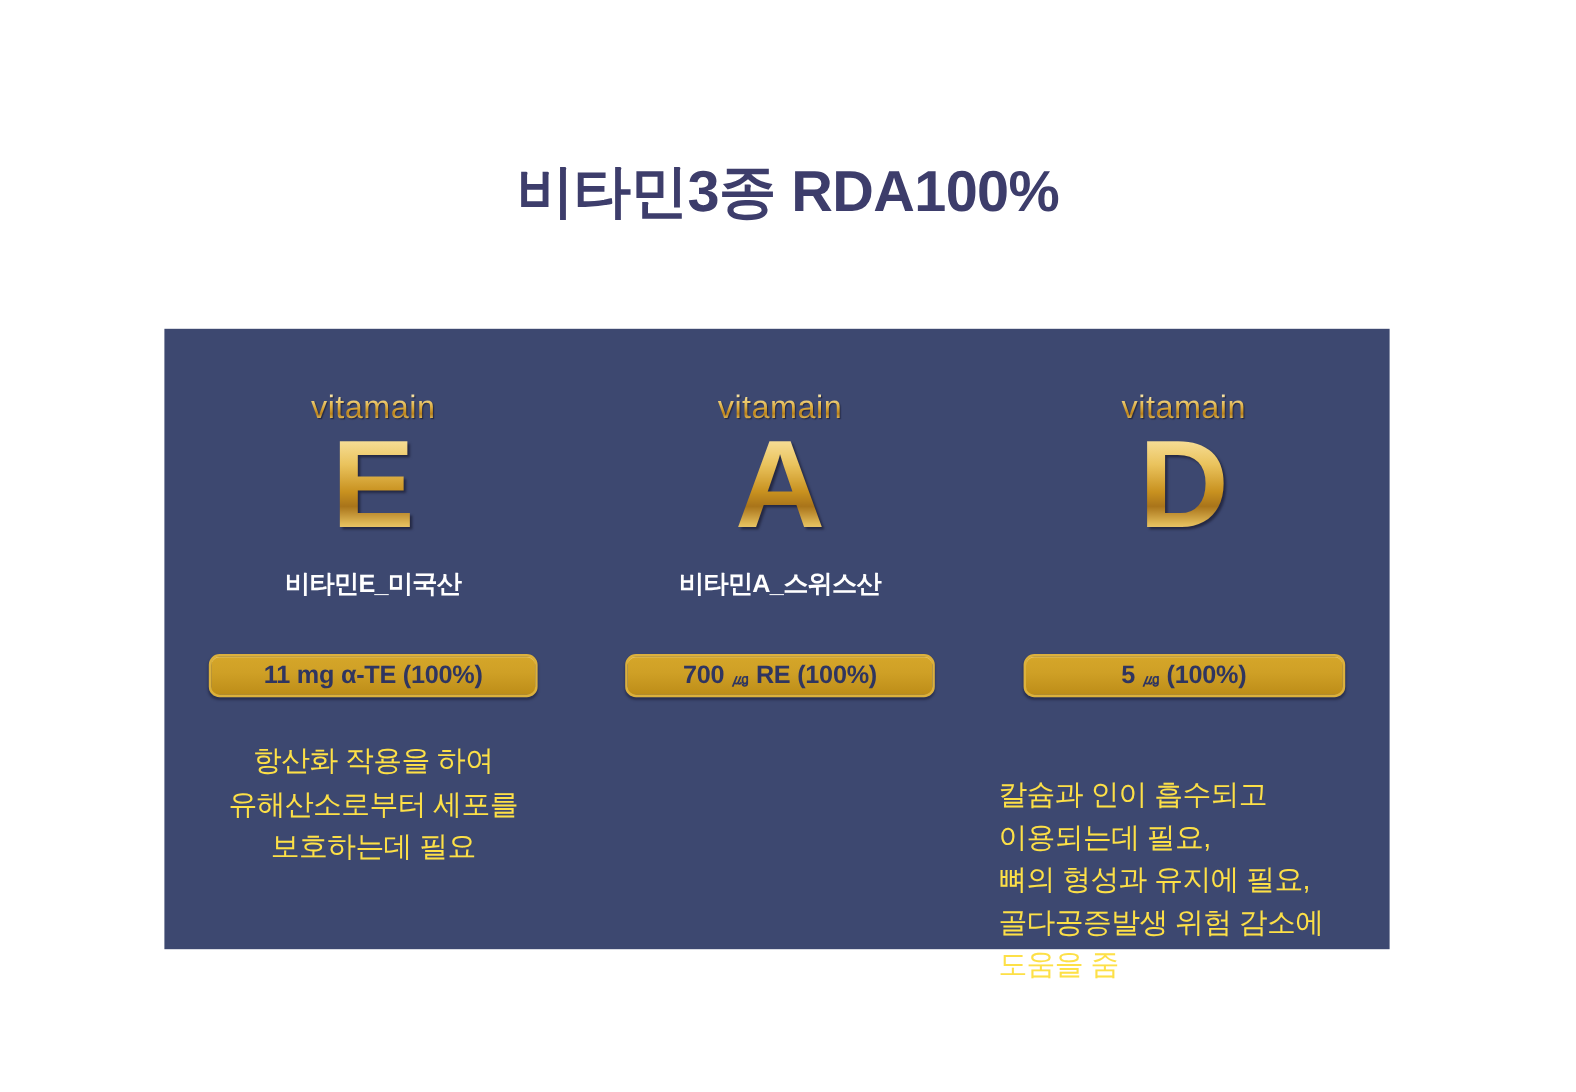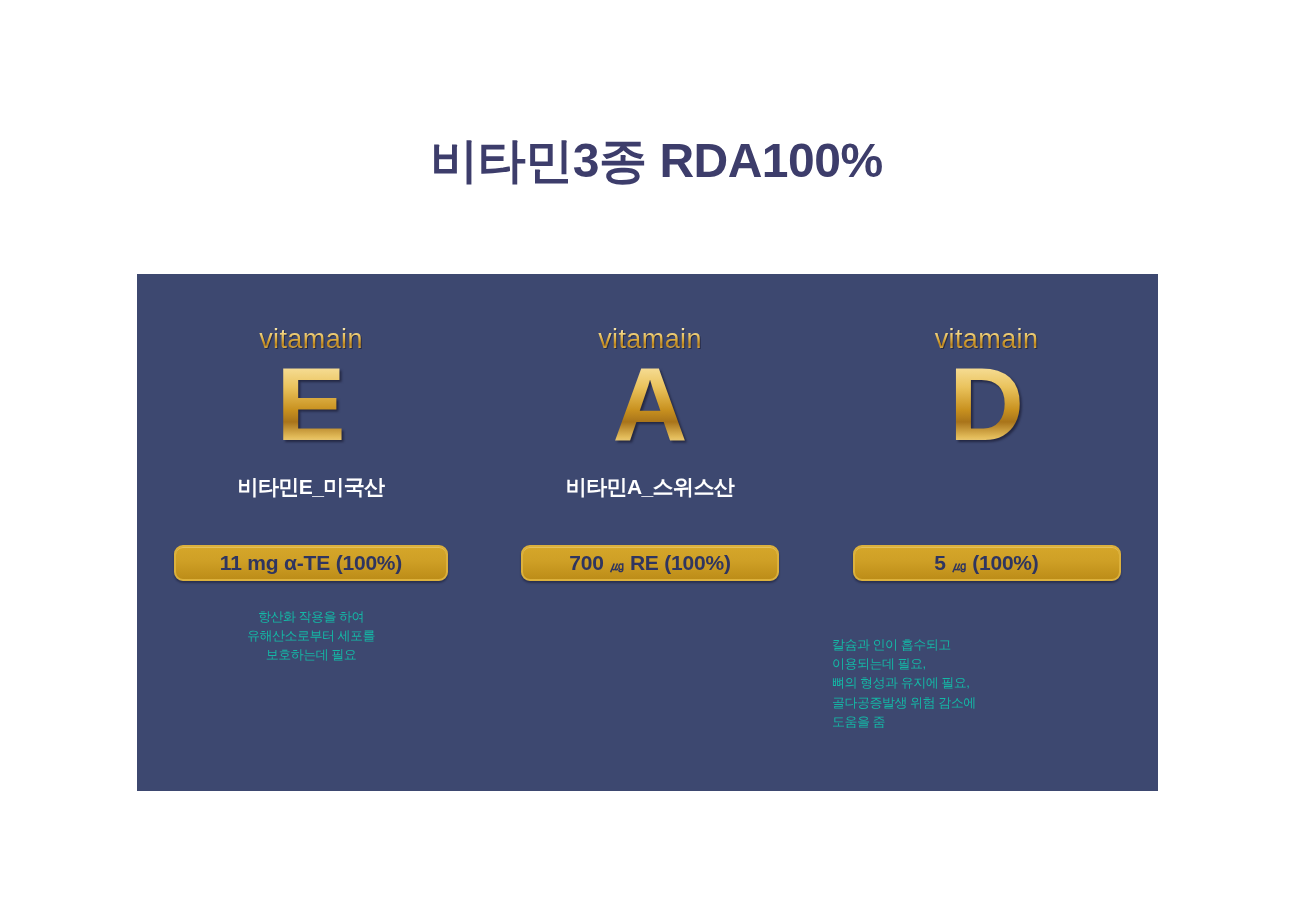--- a/index.html
+++ b/index.html
@@ -167,24 +167,24 @@
     top: 2px;
     letter-spacing: 0;
   }
   .alpha-ital {
     font-weight: 700;
   }
 
   
   .description {
     position: absolute;
-    top: 333px;
-    font-size: 13px;
+    top: 343px;
+    font-size: 24px;
     font-weight: 400;
-    color: #14b8a6;
+    color: #fde047;
     line-height: 1.48;
     letter-spacing: -0.5px;
     white-space: pre-line;
   }
   .desc-center {
     left: 0;
     width: 100%;
     text-align: center;
   }
   .desc-left-a {

